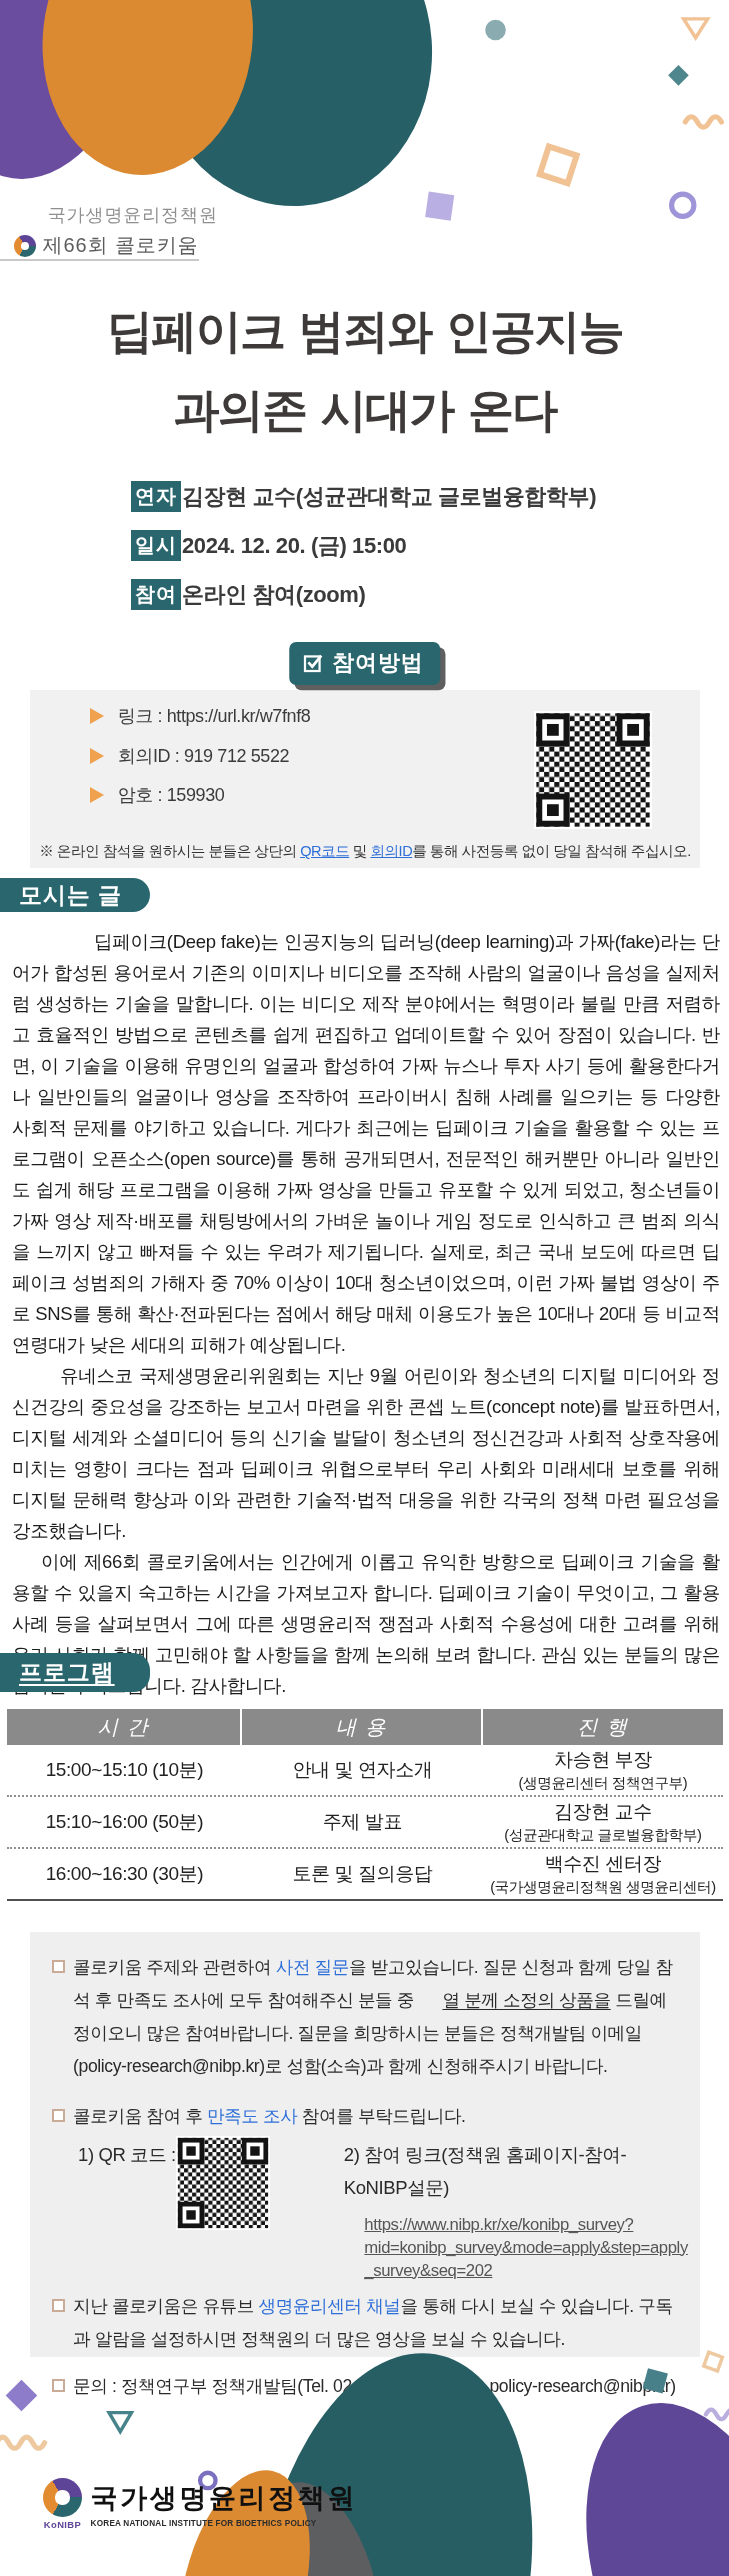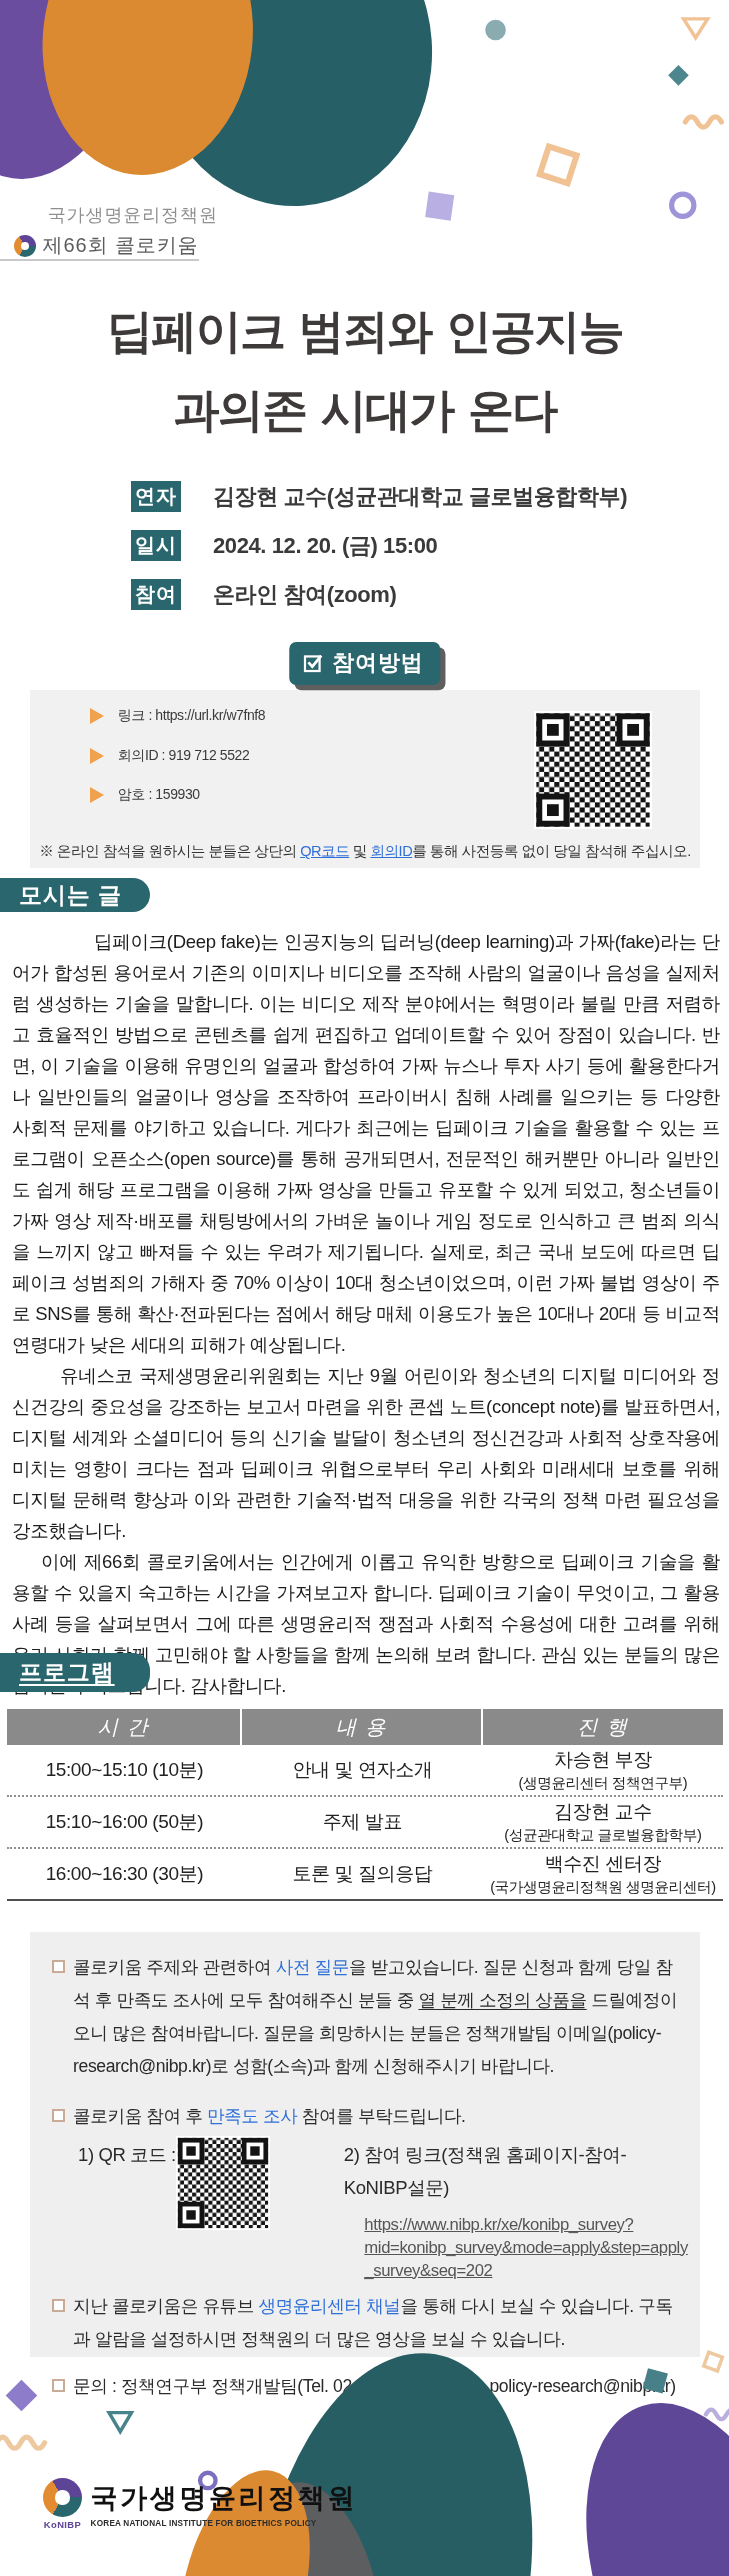--- a/index.html
+++ b/index.html
@@ -19,43 +19,43 @@
   .logo-swirl::after{content:"";position:absolute;inset:32%;background:#fff;border-radius:50%;}
   .brand-divider{position:absolute;left:0;top:259px;width:199px;height:1.7px;background:#c9c9c9;}
 
   
   .title{position:absolute;left:0;top:292px;width:730px;text-align:center;
          font-family:"DejaVu Serif","Liberation Serif",serif;font-weight:700;
          font-size:46px;line-height:79px;color:#3d3a39;letter-spacing:-1.7px;}
 
   
   .info{position:absolute;left:131px;top:481px;}
-  .info-row{display:flex;align-items:center;gap:32px;margin-bottom:18px;}
+  .info-row{display:flex;align-items:center;gap:1px;margin-bottom:18px;}
   .badge{flex:none;width:50px;height:31px;background:#2a666d;color:#fff;font-weight:700;
          font-size:20px;display:flex;align-items:center;justify-content:center;letter-spacing:0.9px;}
   .info-val{font-size:22px;font-weight:700;color:#3a3a3a;letter-spacing:-0.4px;}
 
   
   .howto-btn{position:absolute;left:50%;top:642px;transform:translateX(-50%);
      background:#2a666d;color:#fff;font-size:22px;font-weight:700;letter-spacing:0.9px;
      padding:6px 17px 6.9px 13.7px;border-radius:6.9px;border:0;display:flex;align-items:center;gap:8.6px;
      box-shadow:5.2px 5.2px 0 #5f5f5f;z-index:3;}
 
   
   .pbox{position:absolute;left:30px;top:690px;width:670px;height:178px;background:#f1f1f1;z-index:1;}
   .prow{position:absolute;left:60px;display:flex;align-items:center;gap:13.7px;height:27.5px;}
   .tri{width:0;height:0;border-left:14.6px solid #efa14d;border-top:8.6px solid transparent;
        border-bottom:8.6px solid transparent;flex:none;}
-  .prow .ptxt{font-size:14px;font-weight:500;color:#3b3b3b;letter-spacing:-0.4px;}
+  .prow .ptxt{font-size:18px;font-weight:500;color:#3b3b3b;letter-spacing:-0.4px;}
   .qr1{position:absolute;right:48px;top:20.6px;width:118px;height:118px;}
   .pnote{position:absolute;left:0;bottom:6.9px;width:100%;text-align:center;font-size:14.6px;color:#333;
          letter-spacing:-0.5px;}
   .blue{color:#2e6fd8;}
   .blue.u{text-decoration:underline;}
-  .ul{text-decoration:underline;text-underline-offset:2.6px;}
+  .ul{text-decoration:underline;text-underline-offset:2.6px;margin-left:24px;}
 
   
   .tab{position:absolute;left:0;background:#2a666d;color:#fff;font-weight:700;
        display:flex;align-items:center;padding-left:19px;letter-spacing:0.9px;
        border-radius:0 17px 17px 0;}
   .tab1{top:878px;width:131px;height:34px;font-size:23px;}
   .tab2{top:1653px;width:131px;height:39px;font-size:23px;}
   .tab2 span{text-decoration:underline;text-decoration-thickness:1.7px;text-underline-offset:4.3px;}
 
   

